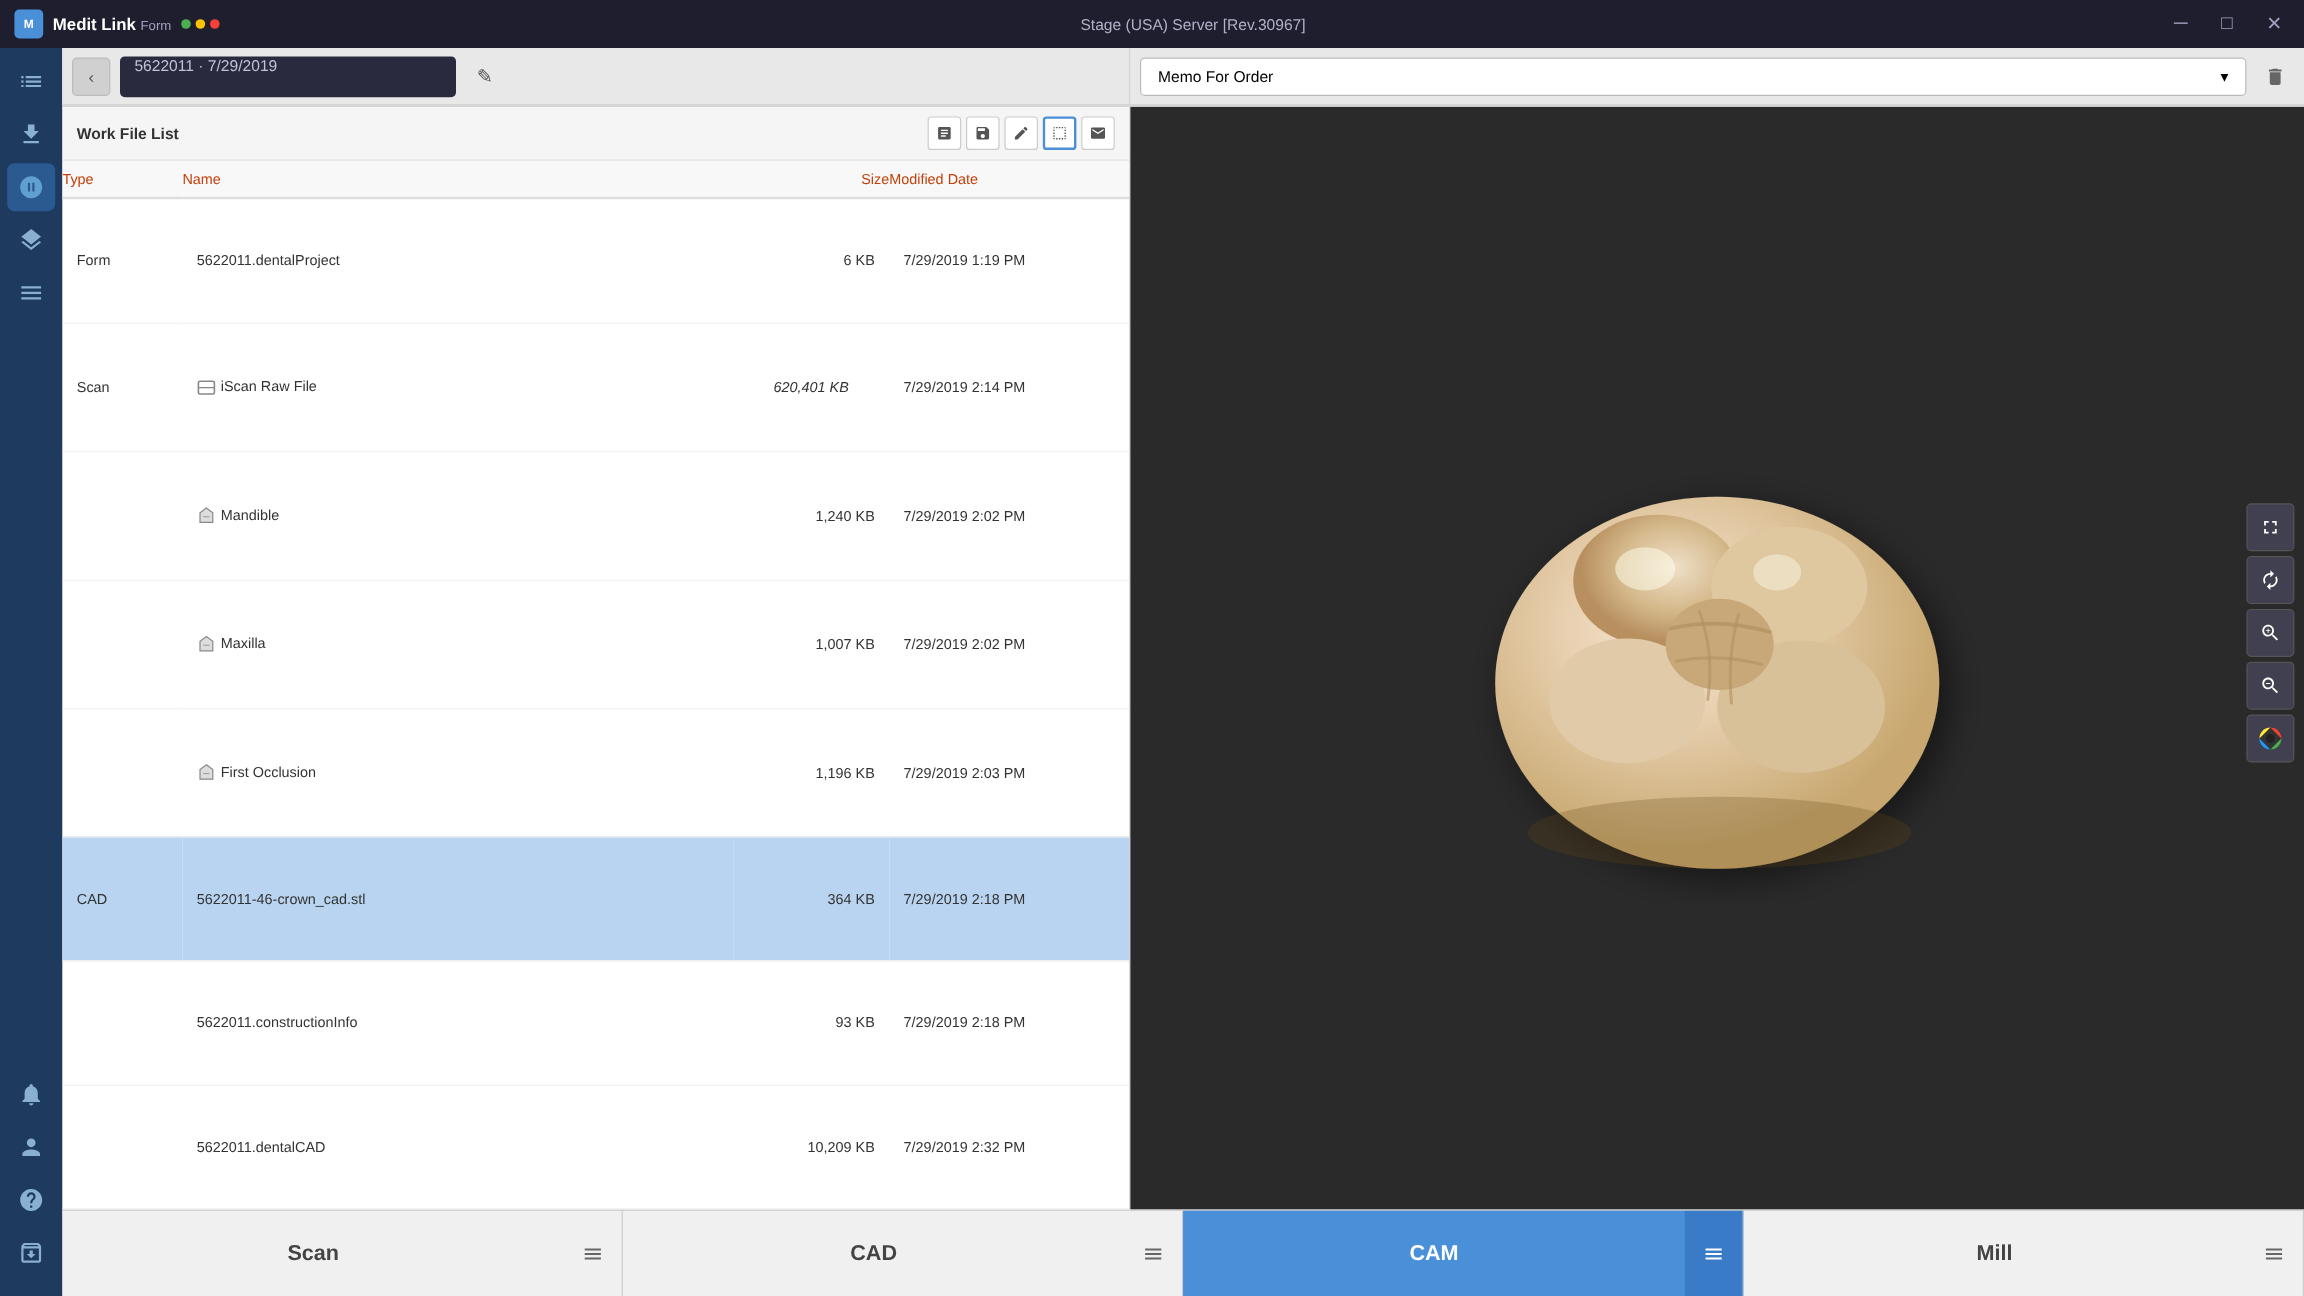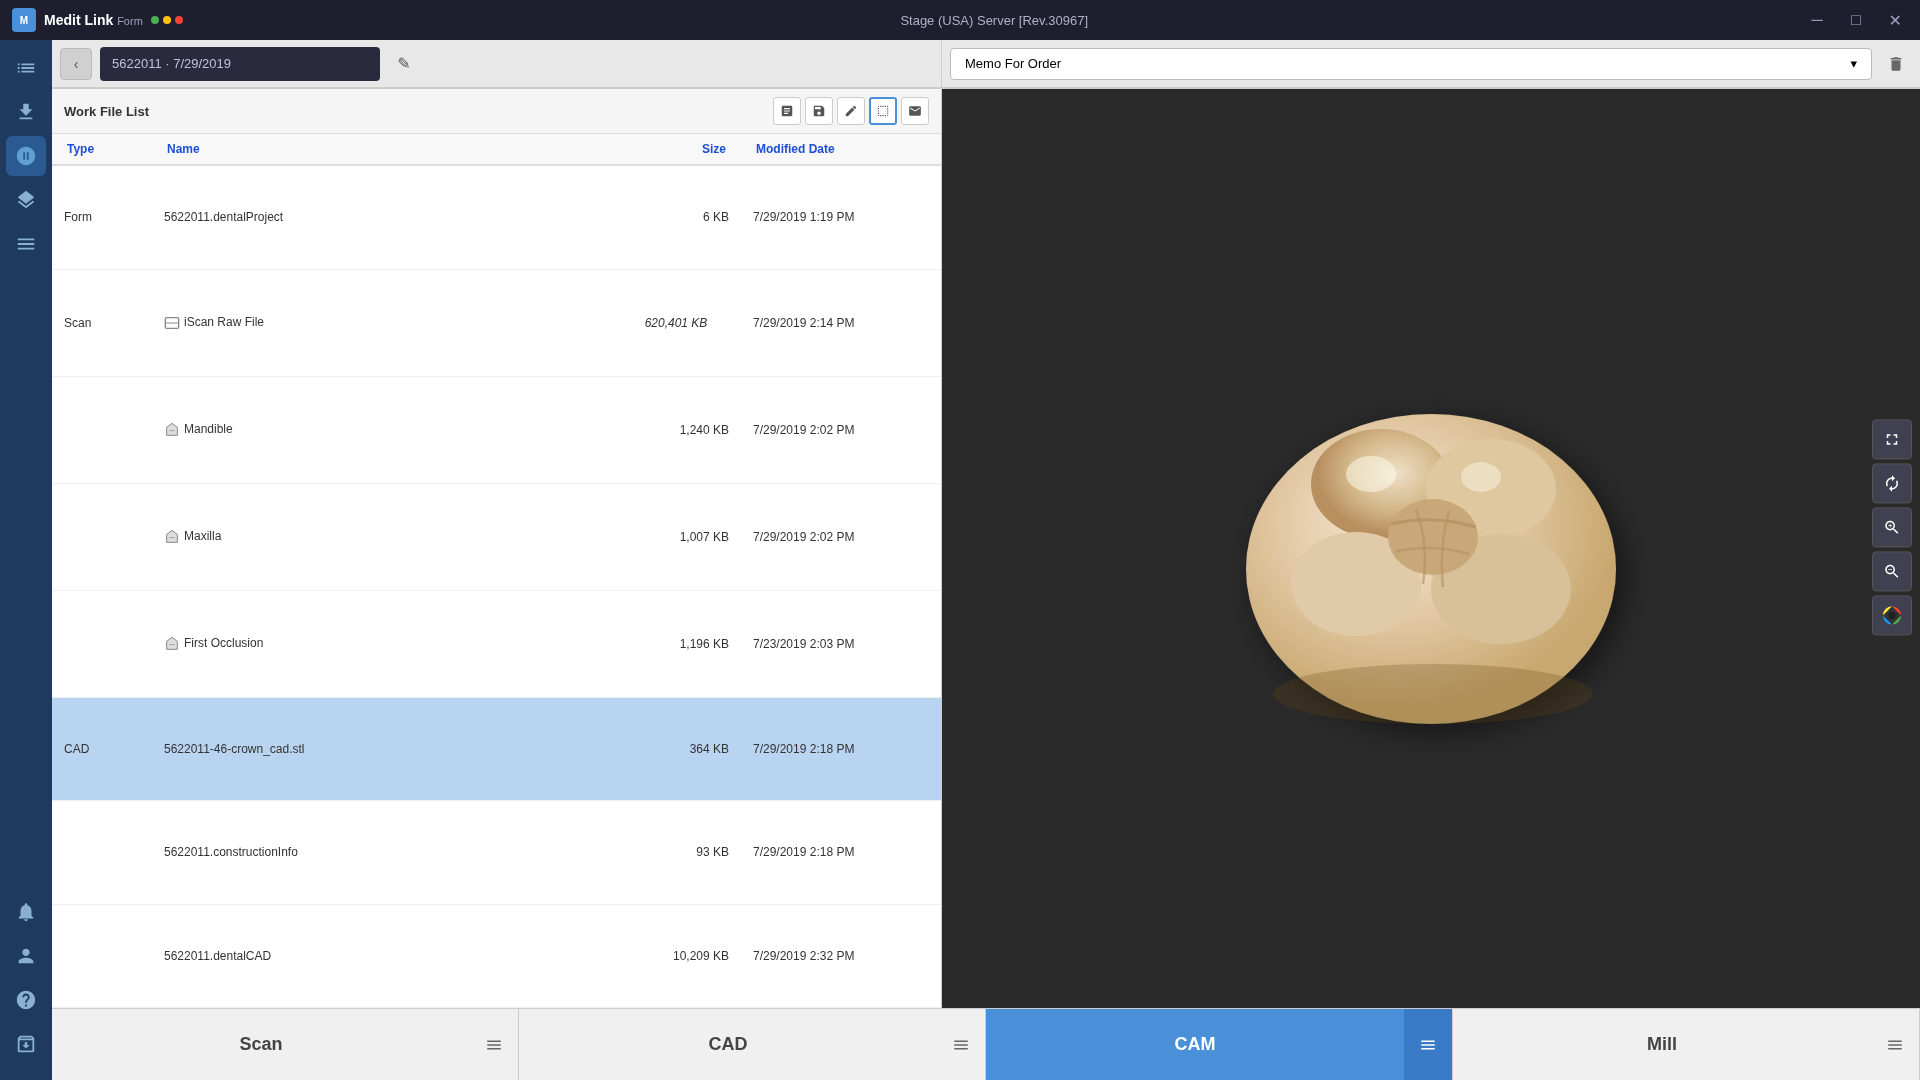--- a/index.html
+++ b/index.html
@@ -157,21 +157,20 @@
       justify-content: center;
       cursor: pointer;
       color: #555;
       font-size: 14px;
     }
     .breadcrumb-area {
       background: #2a2a3e;
       height: 34px;
       border-radius: 4px;
       display: flex;
-      align-items: center;
       padding: 0 12px;
       min-width: 280px;
       color: #c0c0d8;
       font-size: 13px;
     }
     .case-info-text {
       color: #c0c0d8;
     }
     .edit-icon-btn {
       width: 32px;
@@ -269,23 +268,23 @@
       width: 100%;
       border-collapse: collapse;
       flex: 1;
     }
     .file-table thead tr {
       background: #f8f8f8;
       border-bottom: 2px solid #ddd;
     }
     .file-table th {
       text-align: left;
-      padding: 8px 15px;
-      font-weight: 700;
-      color: #1d4ed8;
+      padding: 8px 0;
+      font-weight: 400;
+      color: #c2410c;
       font-size: 12px;
     }
     .file-table td {
       padding: 21px 12px;
       color: #333;
       font-size: 12px;
       border-bottom: 1px solid #f0f0f0;
     }
     .file-table tr.selected {
       background: #b8d4f0 !important;
@@ -581,21 +580,21 @@
   </tr>
               <tr>
     <td class="type-label"></td>
     <td><span class="file-icon">
       <svg width="16" height="16" viewBox="0 0 24 24" fill="none">
                       <path d="M12 2 L20 8 L20 20 L4 20 L4 8 Z" stroke="#888" stroke-width="1.5" fill="#ddd"></path>
                       <line x1="8" y1="13" x2="16" y2="13" stroke="#888" stroke-width="1"></line>
                     </svg>
     </span>First Occlusion</td>
     <td style="text-align:right;">1,196 KB</td>
-    <td>7/23/2019 2:03 PM</td>
+    <td>7/29/2019 2:03 PM</td>
   </tr>
               <tr class="selected">
     <td class="type-label">CAD</td>
     <td>5622011-46-crown_cad.stl</td>
     <td style="text-align:right;">364 KB</td>
     <td>7/29/2019 2:18 PM</td>
   </tr>
               <tr>
     <td class="type-label"></td>
     <td>5622011.constructionInfo</td>

